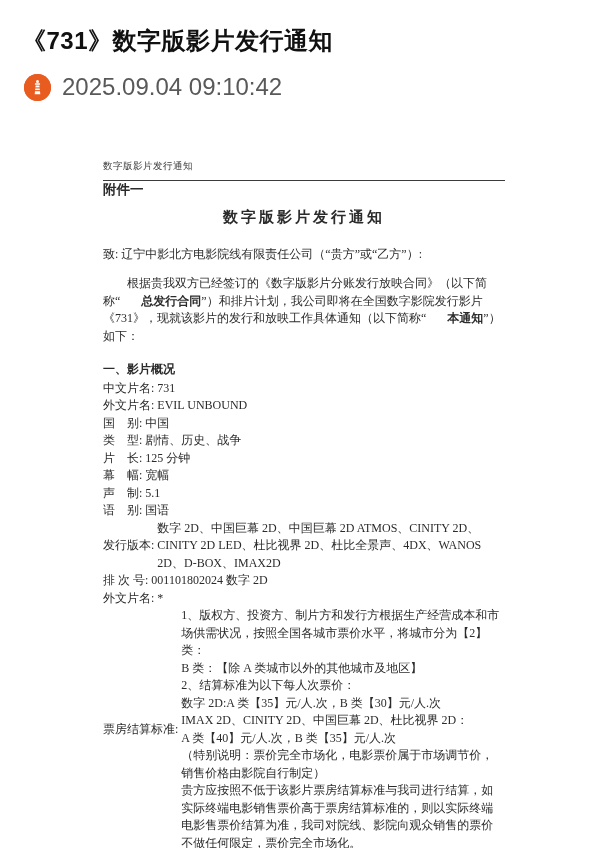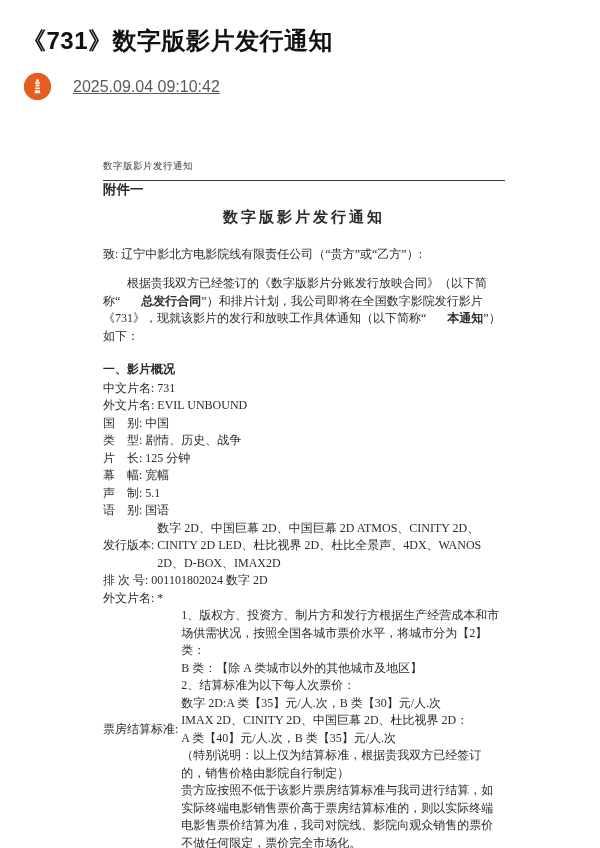--- a/index.html
+++ b/index.html
@@ -36,24 +36,23 @@
     height: 27px;
     border-radius: 50%;
     background: #e85c20;
     display: inline-flex;
     align-items: center;
     justify-content: center;
     flex: none;
   }
   .avatar svg { display: block; }
   .timestamp {
-    margin-left: 22px;
-    font-size: 16px;
+    margin-left: 11px;
+    font-size: 24px;
     color: #595959;
-    text-decoration: underline;
   }
   
   .doc {
     position: absolute;
     left: 103px;
     top: 158px;
     width: 402px;
     font-family: "Liberation Serif", serif;
     font-size: 12px;
     line-height: 17.5px;
@@ -205,20 +204,20 @@
         </div>
         <div class="info-row">
           <span class="info-label">票房结算标准: </span>
           <span class="info-value">
             <div class="vline">1、版权方、投资方、制片方和发行方根据生产经营成本和市场供需状况，按照全国各城市票价水平，将城市分为【2】类：</div>
             <div class="vline">B 类：【除 A 类城市以外的其他城市及地区】</div>
             <div class="vline">2、结算标准为以下每人次票价：</div>
             <div class="vline">数字 2D:A 类【35】元/人.次，B 类【30】元/人.次</div>
             <div class="vline">IMAX 2D、CINITY 2D、中国巨幕 2D、杜比视界 2D：</div>
             <div class="vline">A 类【40】元/人.次，B 类【35】元/人.次</div>
-            <div class="vline">（特别说明：以上仅为结算标准，根据贵我双方已经签订的，销售价格由影院自行制定）</div>
+            <div class="vline">（特别说明：票价完全市场化，电影票价属于市场调节价，销售价格由影院自行制定）</div>
             <div class="vline">贵方应按照不低于该影片票房结算标准与我司进行结算，如实际终端电影销售票价高于票房结算标准的，则以实际终端电影售票价结算为准，我司对院线、影院向观众销售的票价不做任何限定，票价完全市场化。</div>
           </span>
         </div>
       </div>
   </div>
 
 </div>
 
 </body></html>

